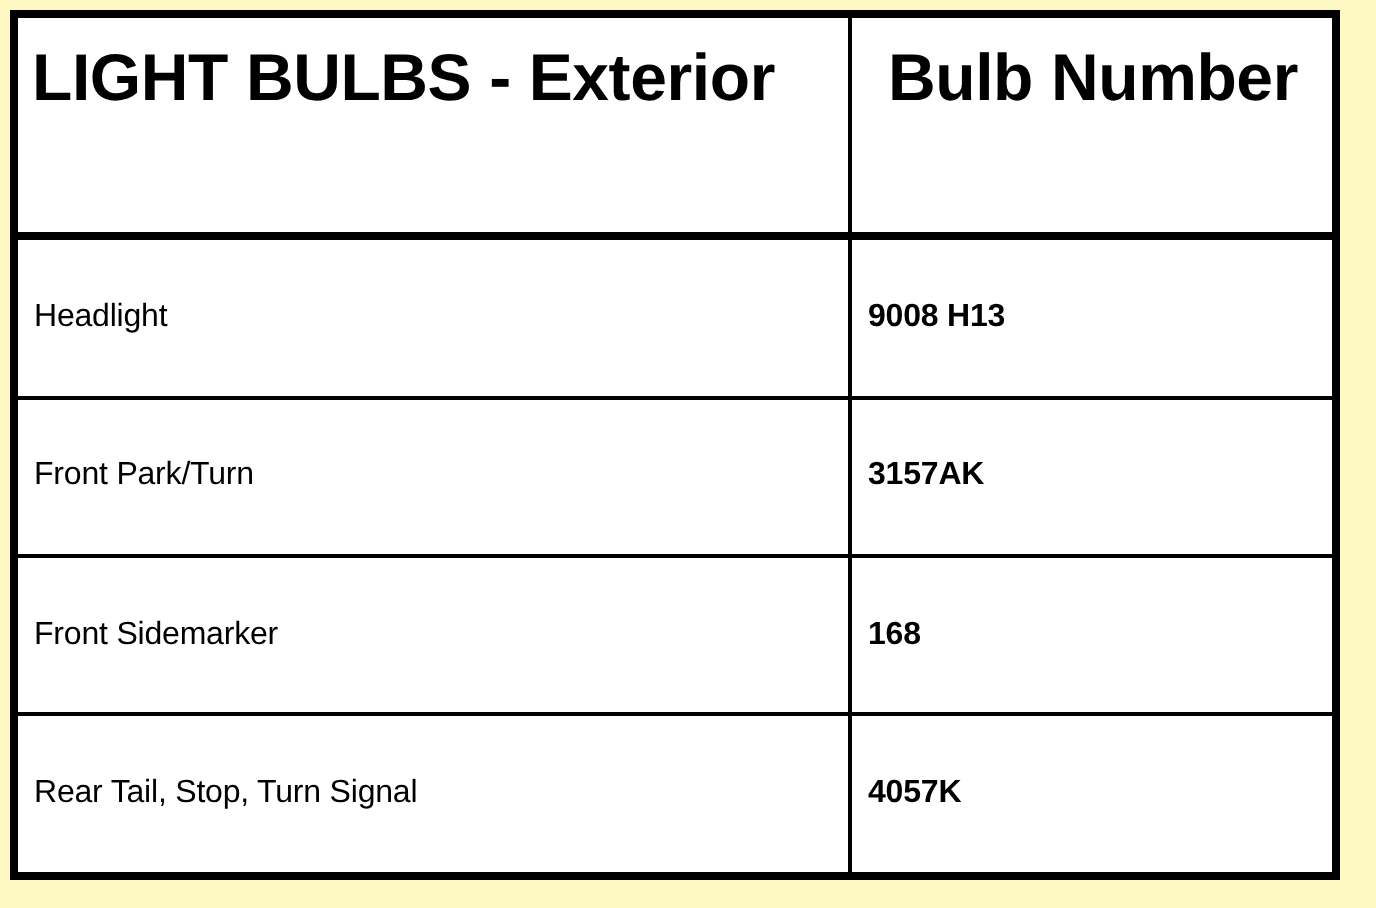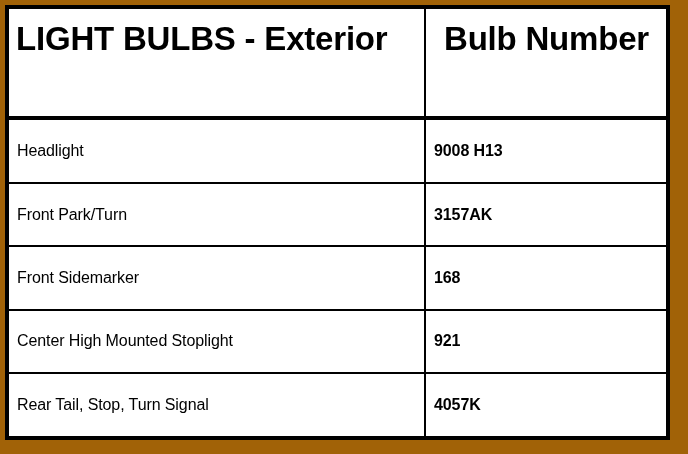--- a/index.html
+++ b/index.html
@@ -13,21 +13,21 @@
     height: 454px;
     overflow: hidden;
     font-family: "Liberation Sans", sans-serif;
     color: #000000;
   }
 
   #page {
     position: relative;
     width: 688px;
     height: 454px;
-    background: #a16207;
+    background: #fef9c3;
   }
 
   
   .bulb-table {
     position: absolute;
     left: 5px;
     top: 5px;
     width: 661px;          
     height: 435px;
     border: 4px solid #000000;
@@ -116,23 +116,19 @@
       </tr>
       <tr>
         <td class="c-name">Front Park/Turn</td>
         <td class="c-value">3157AK</td>
       </tr>
       <tr>
         <td class="c-name">Front Sidemarker</td>
         <td class="c-value">168</td>
       </tr>
       <tr>
-        <td class="c-name">Center High Mounted Stoplight</td>
-        <td class="c-value">921</td>
-      </tr>
-      <tr>
         <td class="c-name">Rear Tail, Stop, Turn Signal</td>
         <td class="c-value">4057K</td>
       </tr>
     </tbody>
   </table>
 
 </div>
 
 </body></html>

